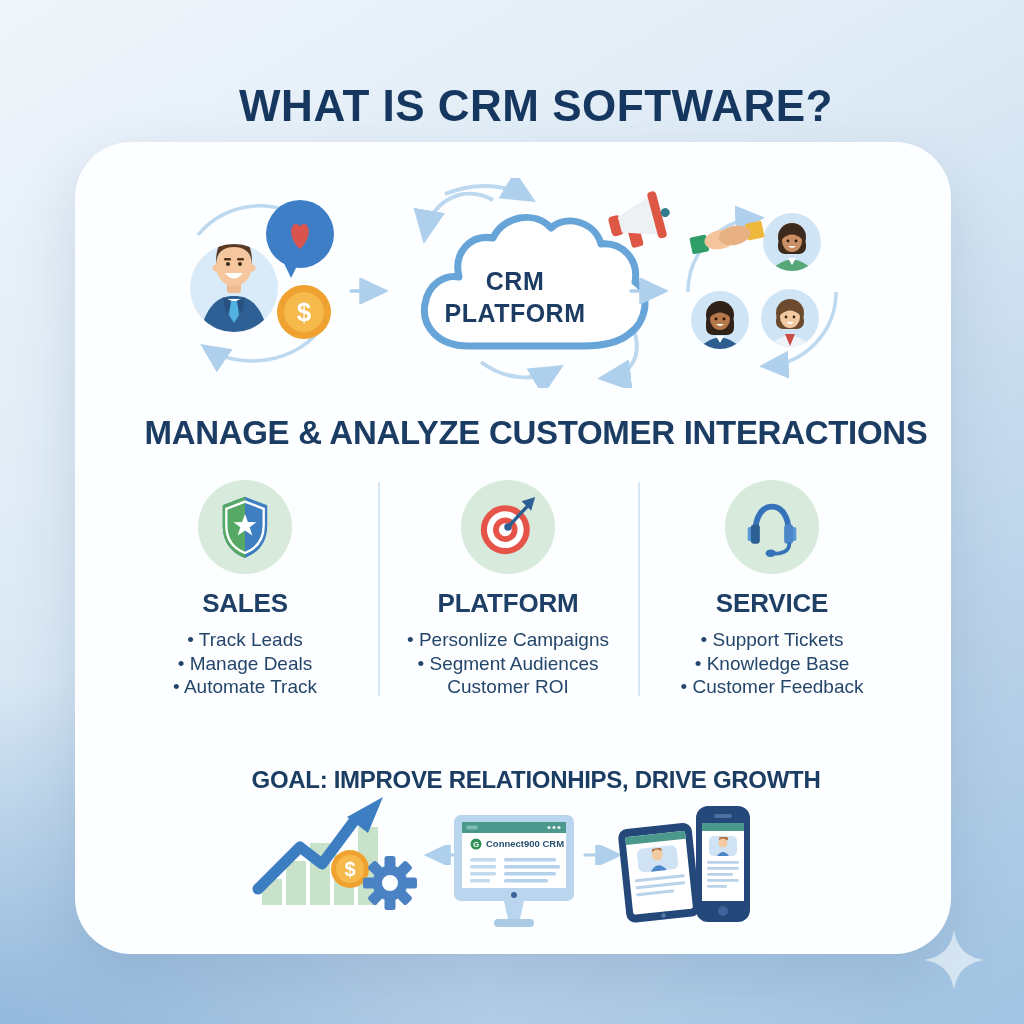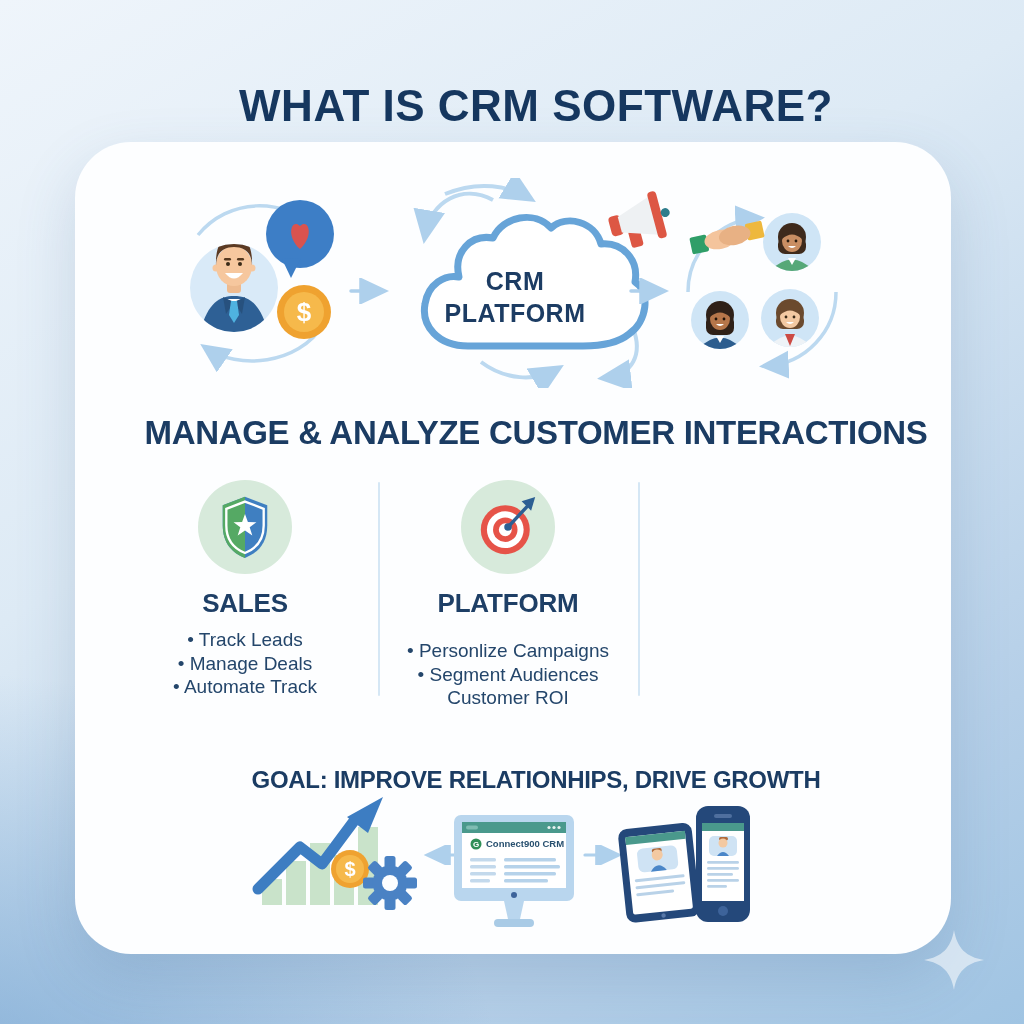--- a/index.html
+++ b/index.html
@@ -25,21 +25,21 @@
   }
   .heading.manage{top:414px;font-size:33px;letter-spacing:-.3px;}
   .heading.goal{top:766px;font-size:24px;letter-spacing:-.3px;}
   .pillar{display:flex;flex-direction:column;align-items:center;text-align:center;justify-content:flex-end;}
   .pillar .icon-circle{
     width:94px;height:94px;border-radius:50%;background:#d7eadb;
     display:flex;align-items:center;justify-content:center;
   }
   .pillar h3{margin:14px 0 0 0;font-size:26px;font-weight:800;color:#1e3f66;letter-spacing:-.2px;}
   .pillar ul{list-style:none;margin:9px 0 0 0;padding:0;}
-  .pillar ul.shift{margin-top:20px;}
+  .pillar ul.shift{margin-top:9px;}
   .pillar li{font-size:19px;line-height:23.5px;color:#24466b;}
   .divider{width:2px;background:#d5e7f5;top:482px;height:214px;border-radius:1px;}
   svg text{font-family:"Liberation Sans", sans-serif;}
   .cloud-label{fill:#1c3c63;font-size:25px;font-weight:bold;letter-spacing:.5px;}
 </style>
 </head>
 <body>
 
 <div class="stage">
 
@@ -227,20 +227,39 @@
       </svg>
     </div>
     <h3>PLATFORM</h3>
     <ul class="shift">
       <li>• Personlize Campaigns</li>
       <li>• Segment Audiences</li>
       <li>Customer ROI</li>
     </ul>
   </div>
 
+  <div class="abs pillar" style="left:648px;top:480px;width:248px">
+    <div class="icon-circle">
+      <svg width="64" height="64" viewBox="0 0 100 100">
+        <path d="M24,58 C24,32 36,18 50,18 C64,18 76,32 76,58" fill="none" stroke="#3672b9" stroke-width="9" stroke-linecap="round"></path>
+        <rect x="12" y="50" width="7" height="22" rx="3" fill="#5c98d6"></rect>
+        <rect x="17" y="46" width="14" height="30" rx="5" fill="#2c5f93"></rect>
+        <rect x="81" y="50" width="7" height="22" rx="3" fill="#5c98d6"></rect>
+        <rect x="69" y="46" width="14" height="30" rx="5" fill="#4a86c8"></rect>
+        <path d="M77,76 C77,89 62,93 52,91" fill="none" stroke="#3672b9" stroke-width="6" stroke-linecap="round"></path>
+        <ellipse cx="48" cy="91" rx="8" ry="6" fill="#3672b9"></ellipse>
+      </svg>
+    </div>
+    <h3>SERVICE</h3>
+    <ul>
+      <li>• Support Tickets</li>
+      <li>• Knowledge Base</li>
+      <li>• Customer Feedback</li>
+    </ul>
+  </div>
 
   <div class="abs heading goal">GOAL: IMPROVE RELATIONHIPS, DRIVE GROWTH</div>
 
   <svg class="abs" style="left:250px;top:795px" width="180" height="125" viewBox="0 0 180 125">
     <g fill="#c9e3ca">
       <rect x="12" y="84" width="20" height="26"></rect>
       <rect x="36" y="66" width="20" height="44"></rect>
       <rect x="60" y="48" width="20" height="62"></rect>
       <rect x="84" y="60" width="20" height="50"></rect>
       <rect x="108" y="32" width="20" height="78"></rect>

